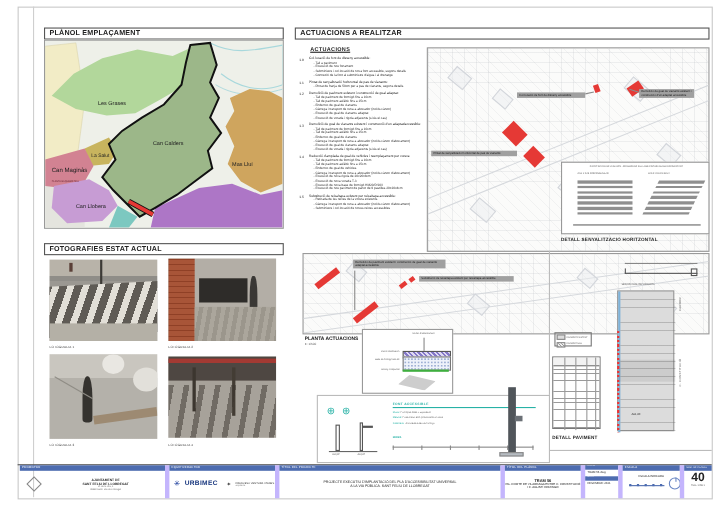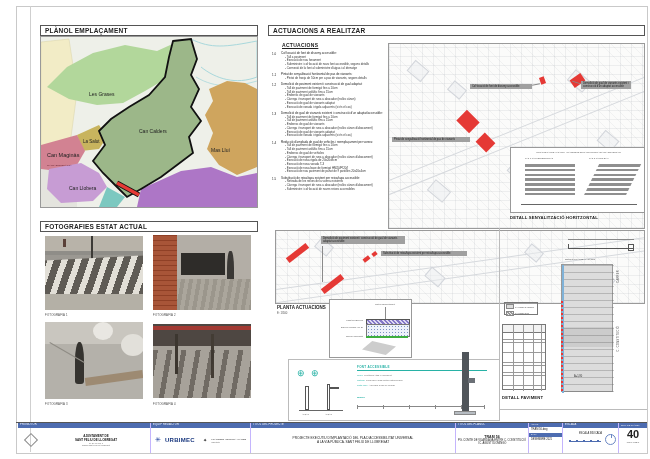--- a/index.html
+++ b/index.html
@@ -17,21 +17,21 @@
   .red{position:absolute;background:#e53935;}
   .callout{position:absolute;background:#a0a0a0;color:#1a1a1a;font-size:2.6px;line-height:1.2;padding:1px 2px;box-sizing:border-box;z-index:6;}
   .lead{position:absolute;background:#8a8a8a;z-index:5;}
   .maplabel{position:absolute;color:#222;white-space:nowrap;}
   .cap{font-size:2.8px;color:#444;letter-spacing:.2px;}
   .photo{position:absolute;overflow:hidden;background:#aaa;}
   .bar{background:#8f8f8f;height:2.6px;margin-bottom:2.2px;}
   .tiny{font-size:2.2px;color:#555;}
   .tealtxt{color:#28b2a6;}
   .tbhead{background:#4d6cb0;color:#fff;font-size:2.6px;line-height:4.5px;height:4.5px;padding-left:2px;overflow:hidden;letter-spacing:.2px;}
-  .tbbox{position:absolute;top:0;height:30px;border-left:1px solid #c4b5fd;box-sizing:border-box;}
+  .tbbox{position:absolute;top:0;height:30px;border-left:4px solid #c4b5fd;box-sizing:border-box;}
   .it{display:flex;margin-bottom:2.6px;}
   .it .n{width:9px;flex:none;font-size:3px;}
   .it .tt{font-size:3px;line-height:1.25;}
   .b{font-size:2.9px;line-height:1.28;color:#333;padding-left:4px;}
   .vtext{writing-mode:vertical-rl;transform:rotate(180deg);font-size:2.6px;color:#555;letter-spacing:.3px;}
 </style>
 </head>
 <body>
 
 <div class="abs frame" style="left:16px;top:6px;width:630px;height:446px;"></div>

